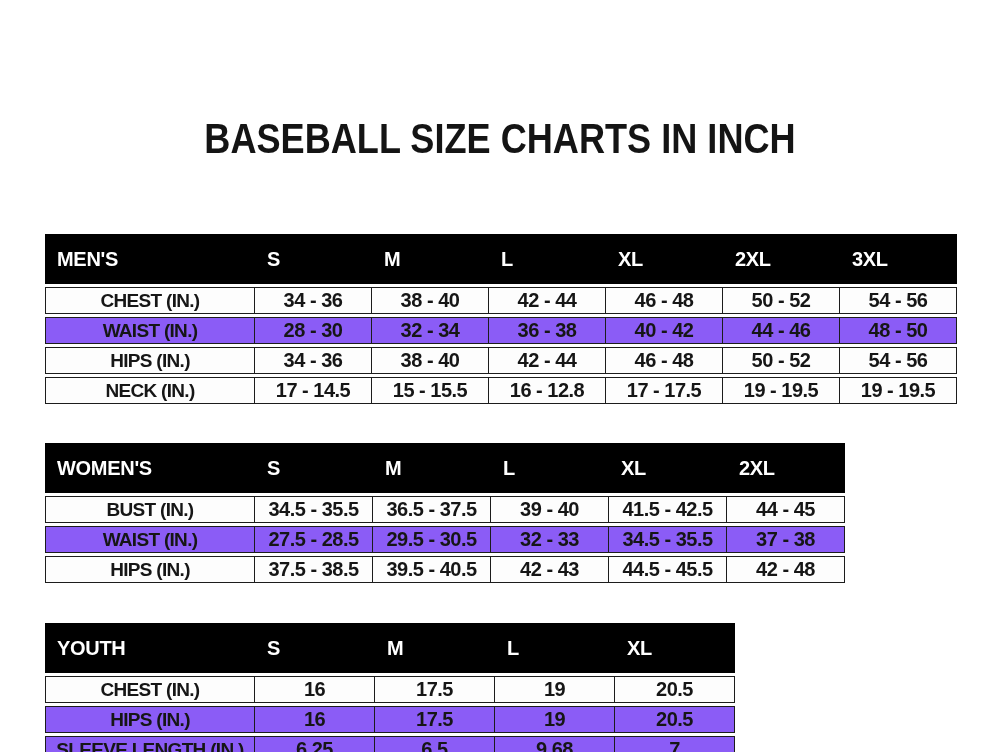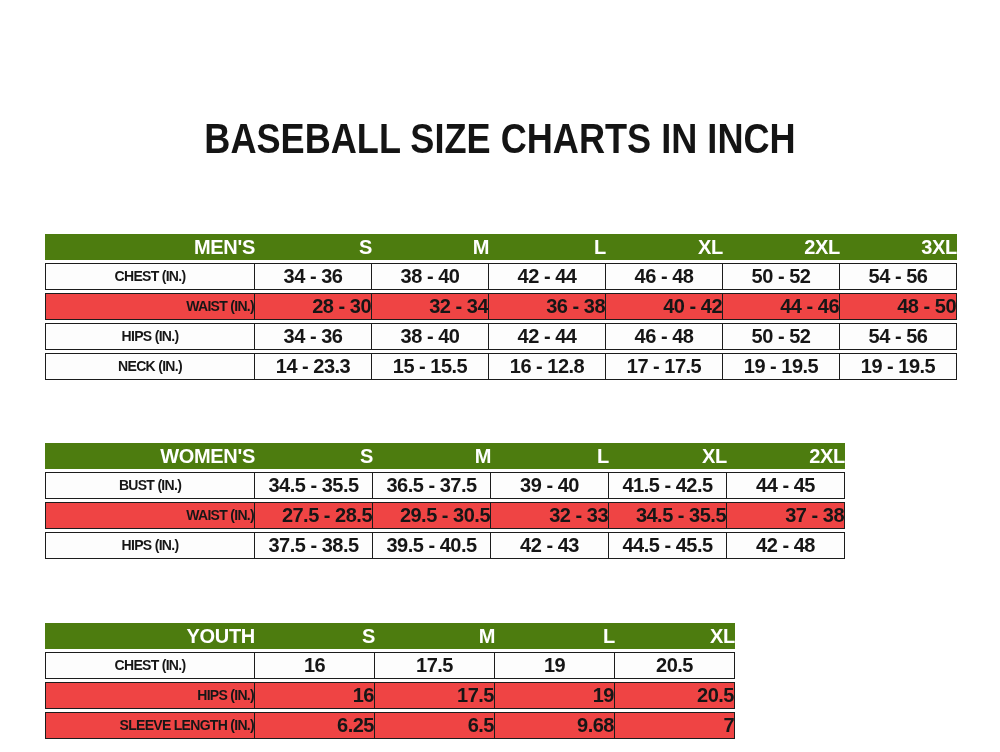--- a/index.html
+++ b/index.html
@@ -47,28 +47,28 @@
   #table-mens   { top: 187px; }
   #table-womens { top: 396px; }
   #table-youth  { top: 576px; }
 
   col.col-label { width: 210px; }
   #table-mens   col.col-size { width: 117px; }
   #table-womens col.col-size { width: 118px; }
   #table-youth  col.col-size { width: 120px; }
 
   th {
-    background: #4d7c0f;
+    background: #000000;
     color: #ffffff;
     height: 26px;
     line-height: 26px;
-    padding: 0;
+    padding: 12px;
     font-size: 20px;
     font-weight: bold;
-    text-align: right;
+    text-align: left;
     letter-spacing: -0.3px;
     white-space: nowrap;
     overflow: hidden;
   }
   td {
     height: 25px;
     line-height: 25px;
     padding: 0;
     text-align: center;
     font-size: 20px;
@@ -76,24 +76,24 @@
     letter-spacing: -0.5px;
     white-space: nowrap;
     overflow: hidden;
     background: #fdfdfd;
     border-top: 1.5px solid #1c1c1c;
     border-bottom: 1.5px solid #1c1c1c;
     border-right: 1.5px solid #1c1c1c;
   }
   td:first-child {
     border-left: 1.5px solid #1c1c1c;
-    font-size: 14px;
+    font-size: 19px;
     letter-spacing: -0.7px;
   }
-  tr.alt td { background: #ef4444; text-align: right; }
+  tr.alt td { background: #8b5cf6; }
 
   .bottom-edge {
     position: absolute;
     left: 0;
     bottom: 0;
     width: 1000px;
     height: 3px;
     background: #e3e3e3;
   }
 </style>
@@ -147,21 +147,21 @@
           <td>HIPS (IN.)</td>
           <td>34 - 36</td>
           <td>38 - 40</td>
           <td>42 - 44</td>
           <td>46 - 48</td>
           <td>50 - 52</td>
           <td>54 - 56</td>
         </tr>
         <tr>
           <td>NECK (IN.)</td>
-          <td>14 - 23.3</td>
+          <td>17 - 14.5</td>
           <td>15 - 15.5</td>
           <td>16 - 12.8</td>
           <td>17 - 17.5</td>
           <td>19 - 19.5</td>
           <td>19 - 19.5</td>
         </tr>
       </tbody>
     </table>
 
   <table class="size-table" id="table-womens">

